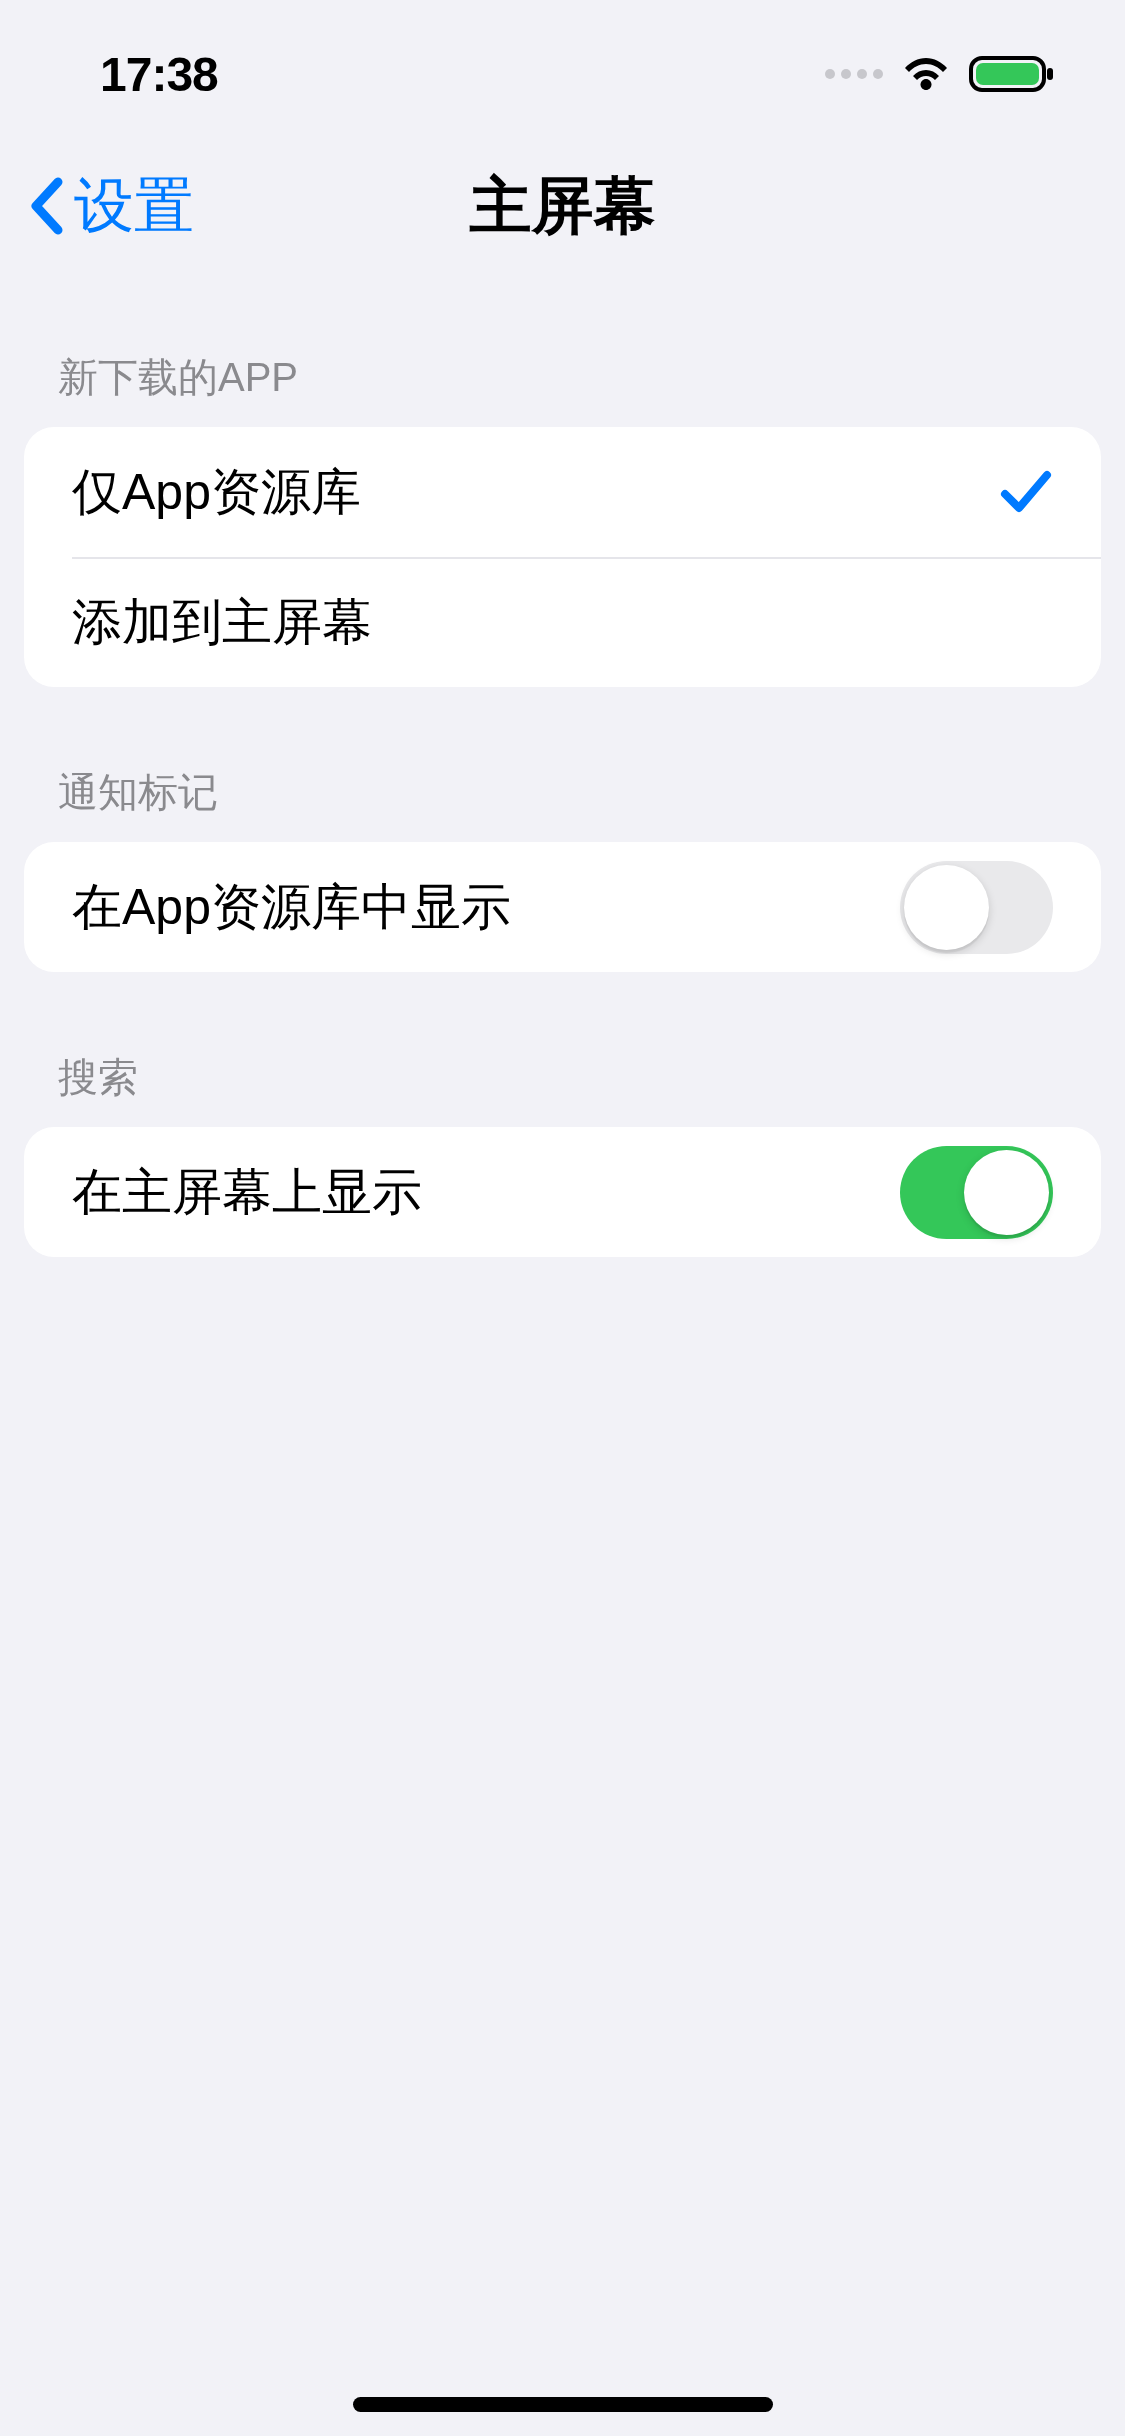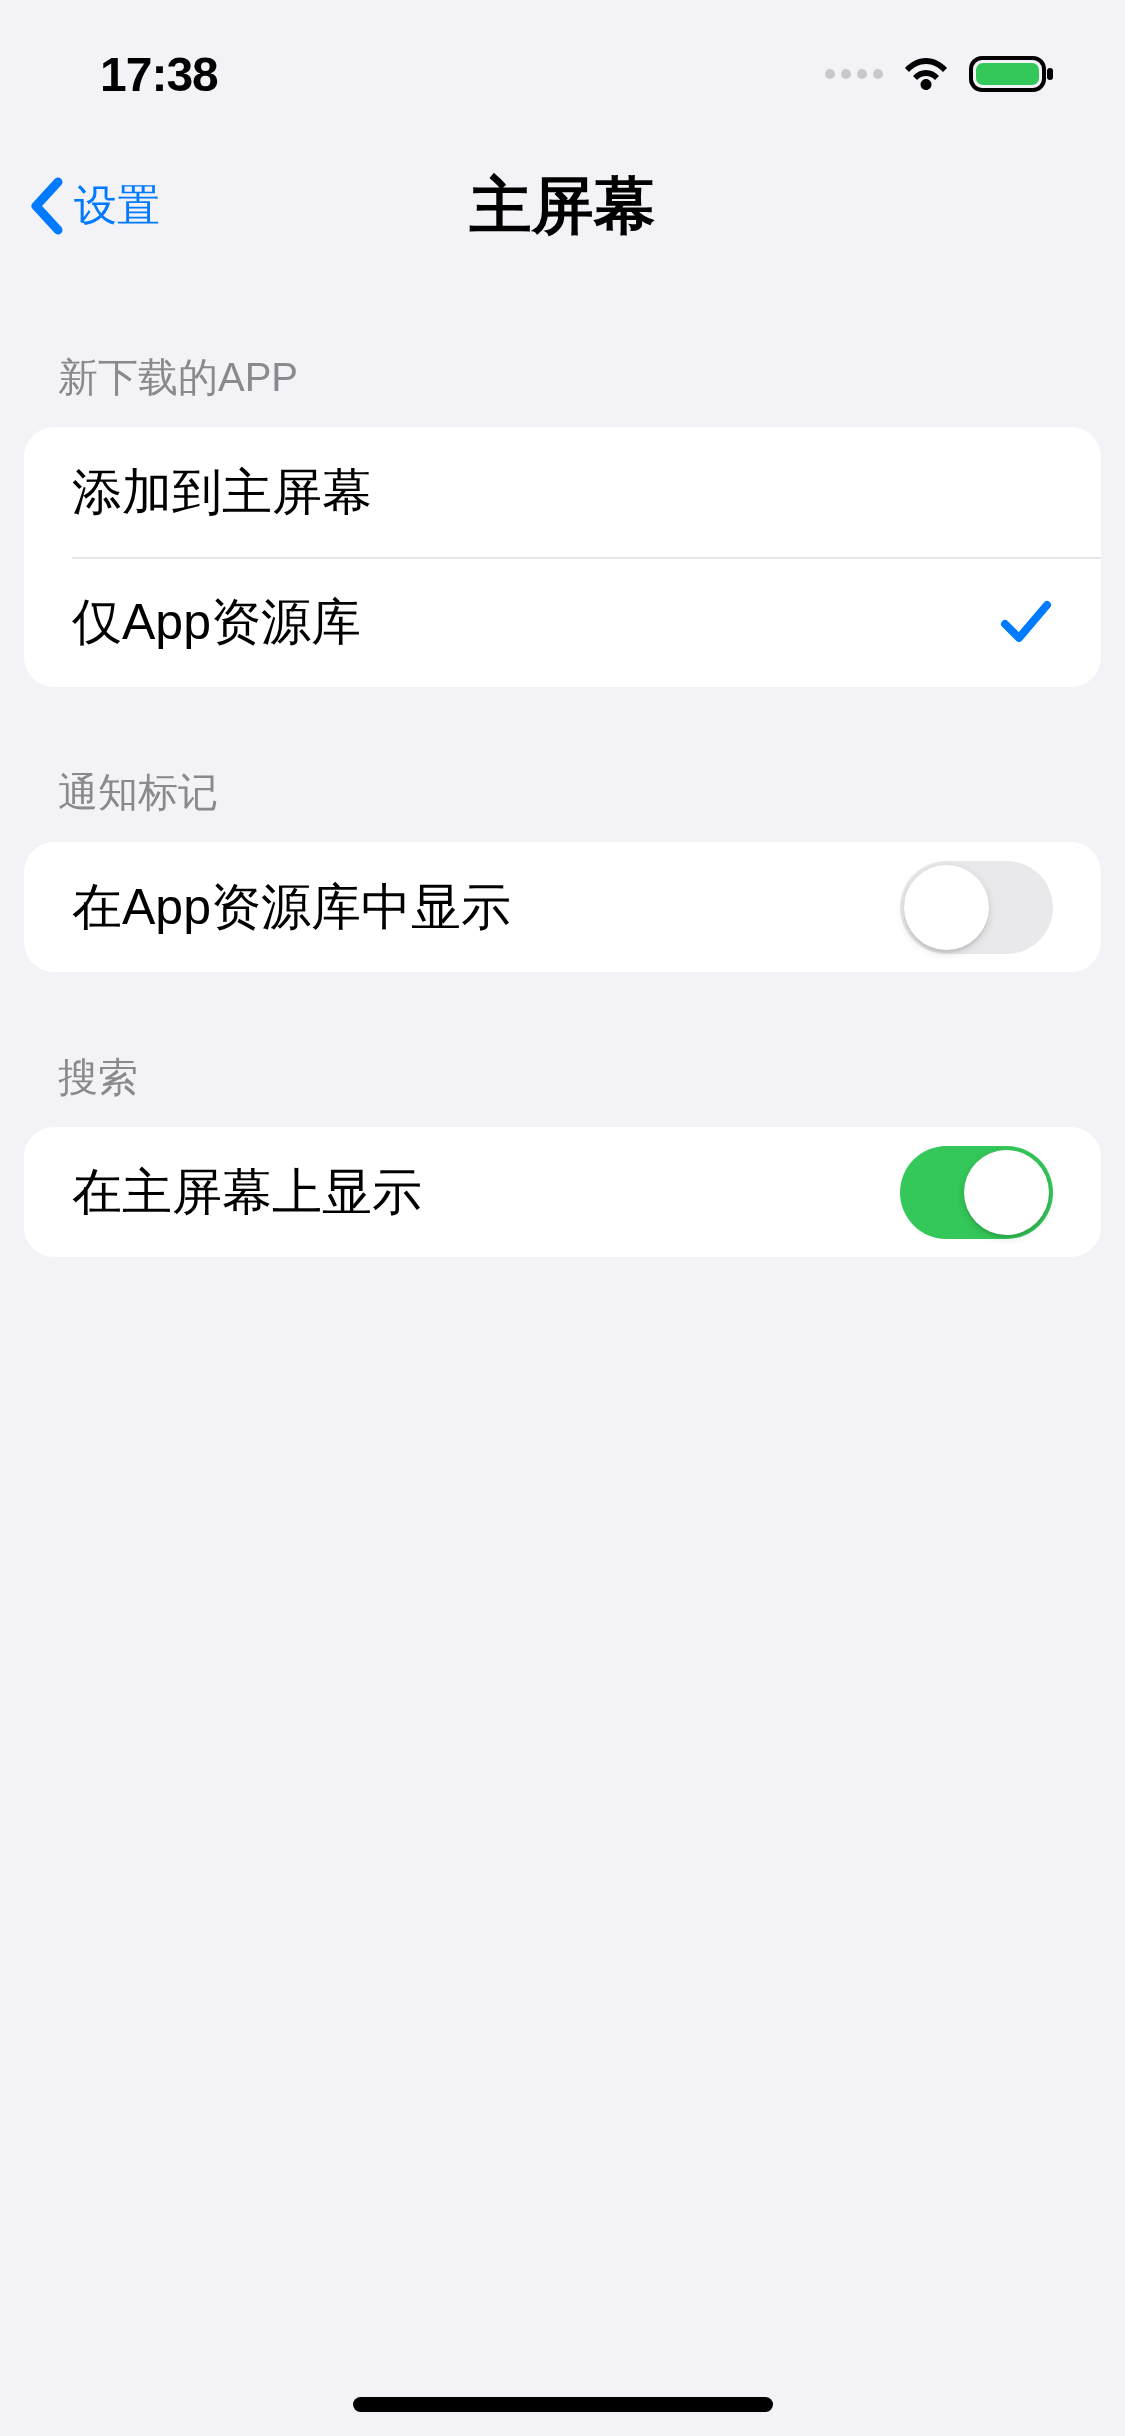--- a/index.html
+++ b/index.html
@@ -57,21 +57,21 @@
       display: flex;
       align-items: center;
       position: relative;
       padding: 0 28px;
     }
     .back-button {
       display: flex;
       align-items: center;
       gap: 10px;
       color: #007aff;
-      font-size: 43px;
+      font-size: 60px;
     }
     .back-chevron svg {
       display: block;
     }
     .nav-title {
       position: absolute;
       left: 50%;
       transform: translateX(-50%);
       font-size: 62px;
       font-weight: 600;
@@ -197,30 +197,30 @@
     <span>设置</span>
   </div>
   <div class="nav-title">主屏幕</div>
 </div>
 
 <div class="content">
 
   <div class="section-header">新下载的APP</div>
   <div class="group">
     <div class="row">
-      <span class="row-label">添加到主屏幕</span>
-    </div>
-    <div class="row">
       <span class="row-label">仅App资源库</span>
       <span class="checkmark-icon">
         <svg width="54" height="50" viewBox="0 0 54 50">
           <polyline points="6,27 20,41 48,8" fill="none" stroke="#007aff" stroke-width="8" stroke-linecap="round" stroke-linejoin="round"></polyline>
         </svg>
       </span>
     </div>
+    <div class="row">
+      <span class="row-label">添加到主屏幕</span>
+    </div>
   </div>
 
   <div class="section-header">通知标记</div>
   <div class="group">
     <div class="row">
       <span class="row-label">在App资源库中显示</span>
       <div class="toggle toggle-off">
         <div class="toggle-knob"></div>
       </div>
     </div>

